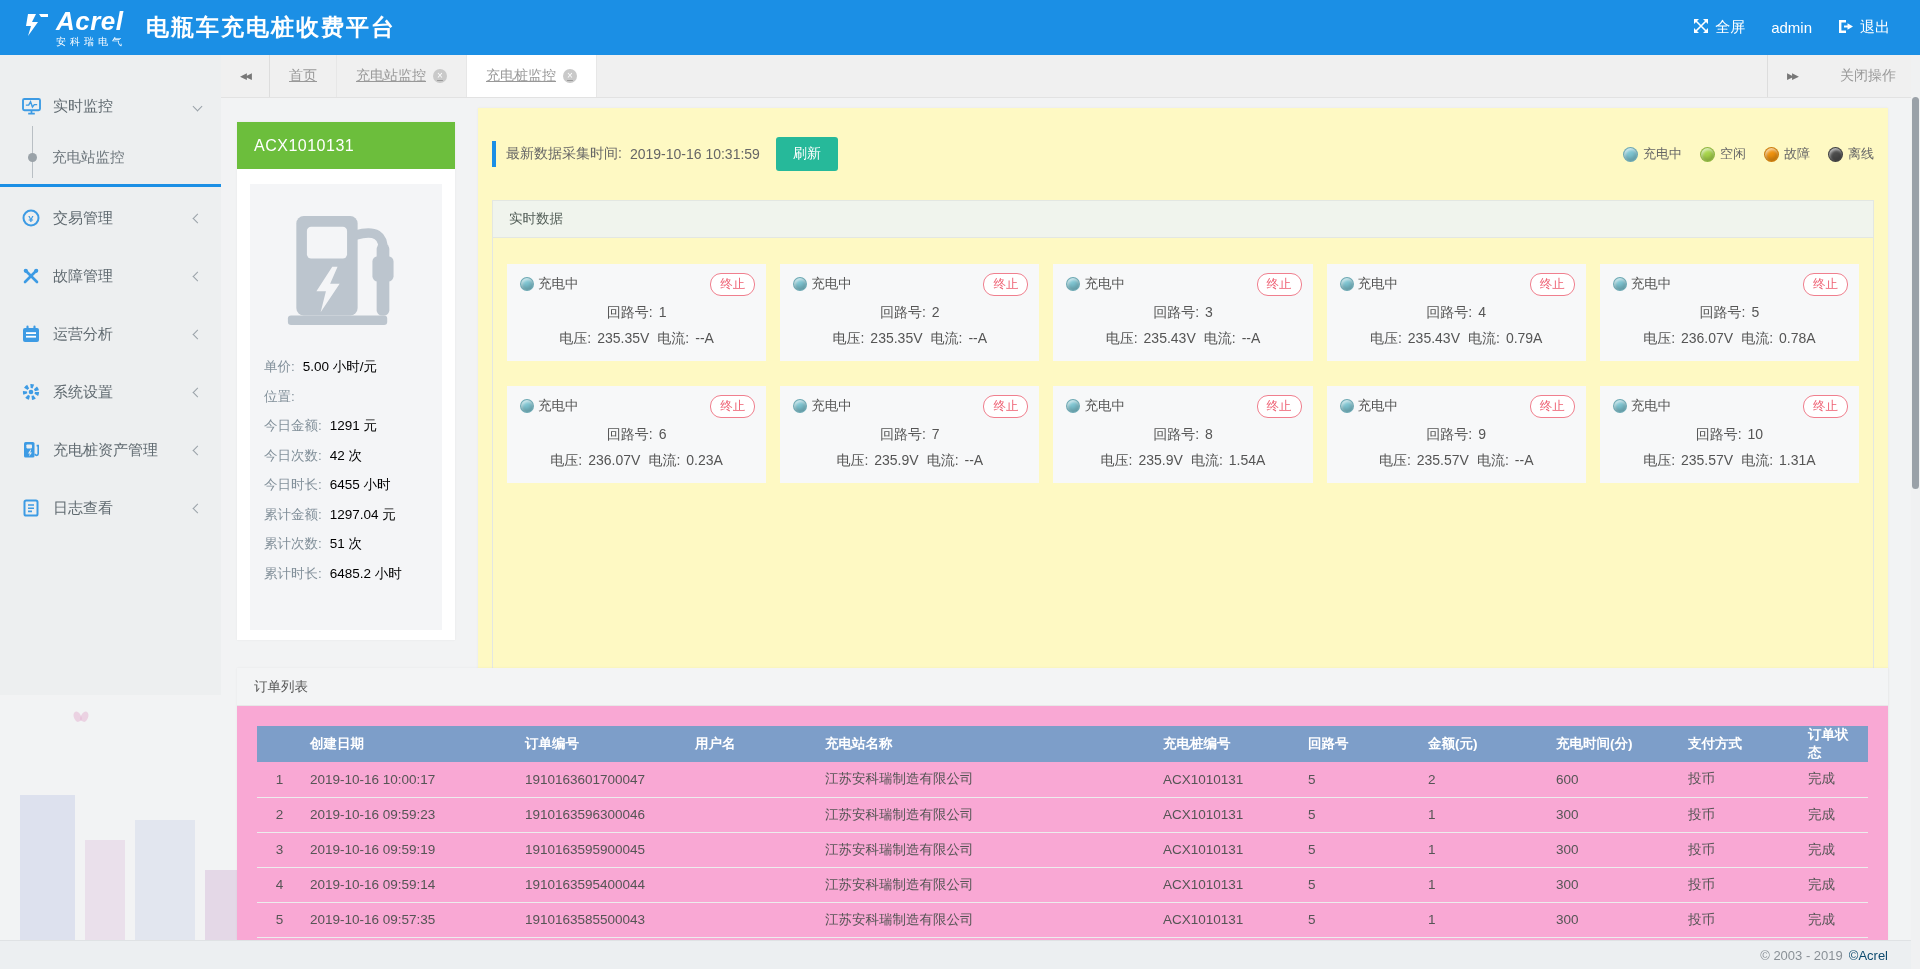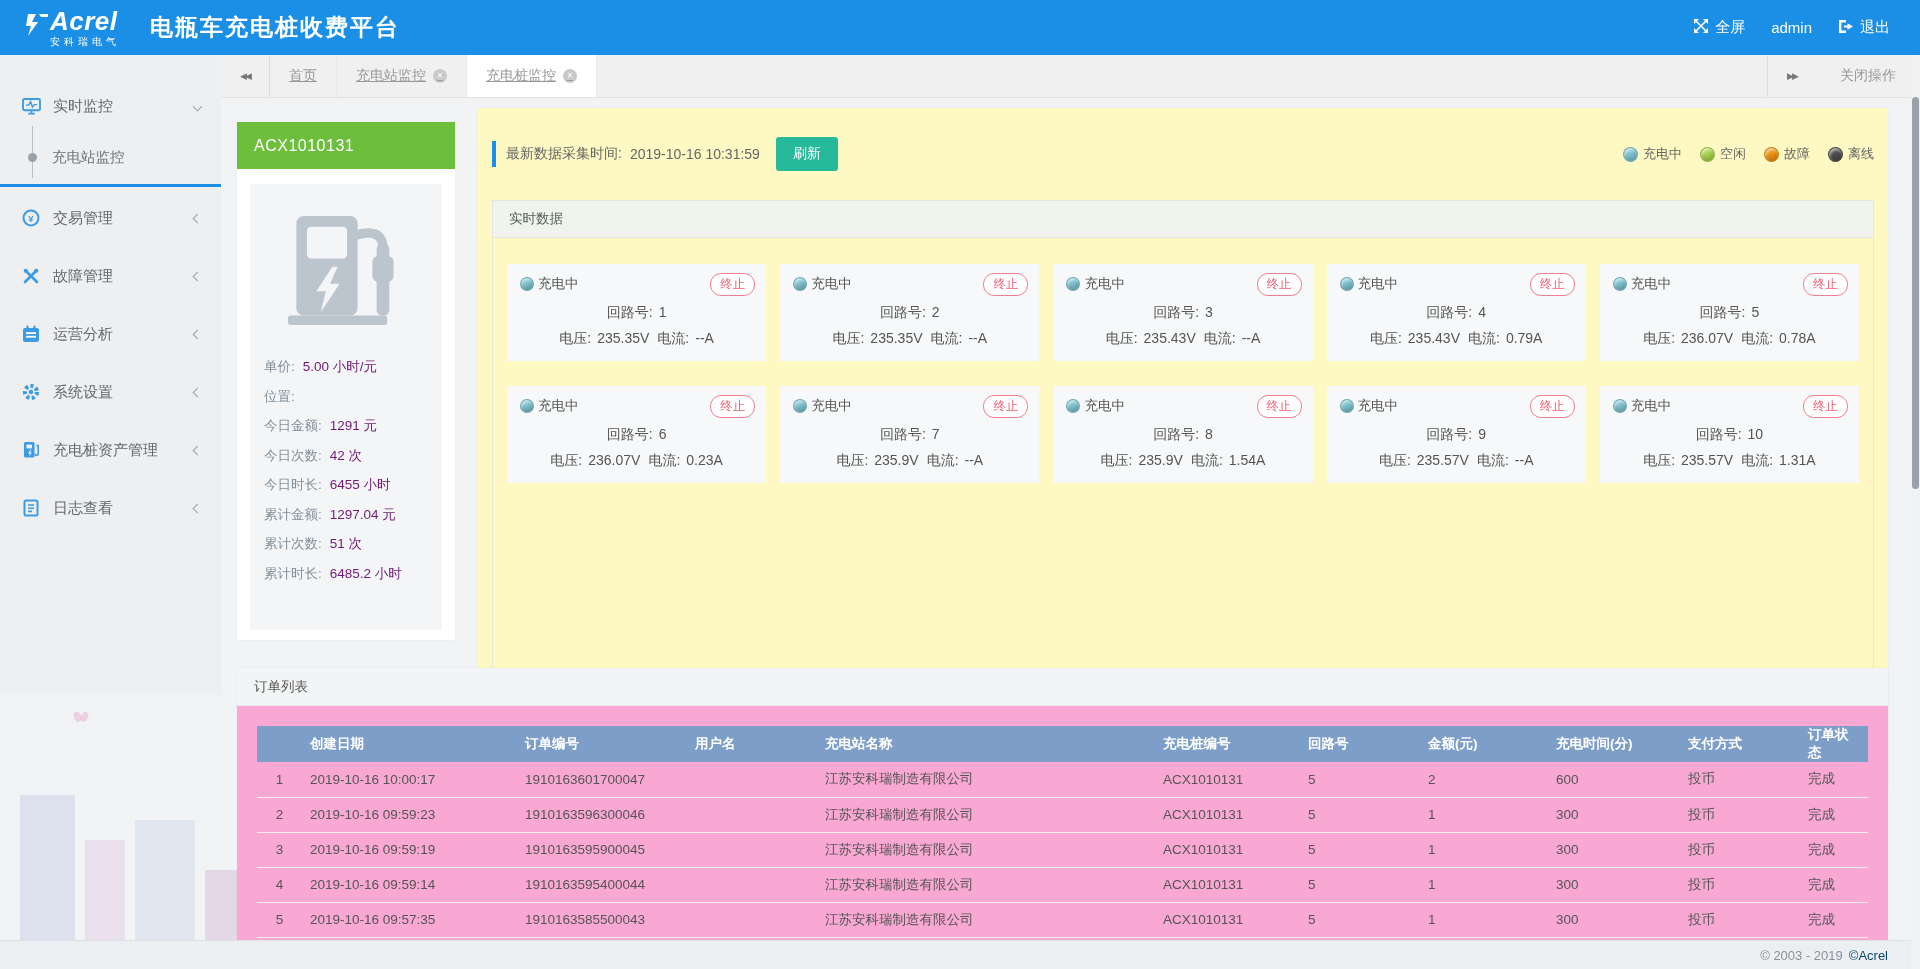--- a/index.html
+++ b/index.html
@@ -5,26 +5,26 @@
   * { margin:0; padding:0; box-sizing:border-box; }
   html,body { width:1920px; height:969px; overflow:hidden; }
   body {
     font-family:"Liberation Sans","DejaVu Sans",sans-serif;
     background:#f2f3f4; position:relative; color:#555;
   }
   .click { cursor:pointer; }
 
   
   .app-header{position:absolute;left:0;top:0;width:1920px;height:55px;background:#1b8fe5;display:flex;align-items:center;z-index:30;}
-  .logo-wrap{display:flex;align-items:flex-start;margin-left:26px;}
+  .logo-wrap{display:flex;align-items:flex-start;margin-left:26px;gap:6px;}
   .logo-mark{margin-top:4px;}
   .logo-texts{display:flex;flex-direction:column;line-height:1;}
   .logo-main{color:#fff;font-size:26px;font-weight:bold;font-style:italic;letter-spacing:0.5px;}
   .logo-sub{color:#fff;font-size:10px;letter-spacing:4px;margin-top:3px;}
-  .app-title{color:#fff;font-size:23px;font-weight:bold;margin-left:30px;letter-spacing:2px;}
+  .app-title{color:#fff;font-size:23px;font-weight:bold;margin-left:20px;letter-spacing:2px;}
   .header-right{margin-left:auto;margin-right:22px;display:flex;align-items:center;gap:10px;color:#fff;font-size:15px;}
   .header-item{display:flex;align-items:center;gap:6px;padding:0 8px;}
 
   
   .tabbar{position:absolute;left:221px;top:55px;width:1699px;height:43px;background:#f0f0f0;border-bottom:1px solid #e2e2e2;display:flex;align-items:stretch;z-index:20;}
   .tab-nav{width:49px;display:flex;align-items:center;justify-content:center;border-right:1px solid #ddd;color:#777;font-size:9px;letter-spacing:-2px;}
   .tab-nav-r{border-right:none;border-left:1px solid #ddd;}
   .tab{display:flex;align-items:center;gap:7px;padding:0 19px;font-size:14px;color:#999;border-right:1px solid #e7e7e7;text-decoration:underline;}
   .tab.active{background:#fff;}
   .tab-close{width:14px;height:14px;border-radius:50%;background:#c9c9c9;color:#fff;font-size:10px;line-height:14px;text-align:center;display:inline-block;}
@@ -52,21 +52,21 @@
   .bf i{position:absolute;width:9px;height:13px;border-radius:60% 60% 50% 50%;}
   .bf i:first-child{left:0;transform:rotate(-24deg);}
   .bf i:last-child{right:0;transform:rotate(24deg);}
 
   
   .station-panel{position:absolute;left:237px;top:122px;width:218px;height:518px;background:#fff;z-index:5;box-shadow:0 0 2px rgba(0,0,0,0.06);}
   .station-header{height:47px;background:#6cbe3c;color:#fff;font-size:16px;display:flex;align-items:center;padding:0 17px;letter-spacing:0.5px;}
   .station-body{position:absolute;left:13px;right:13px;top:62px;bottom:10px;background:#f4f5f7;padding:18px 14px 0 14px;}
   .pile-icon-wrap{display:flex;justify-content:center;padding:12px 0 26px 0;}
   .stat-line{display:flex;font-size:13.5px;line-height:29.5px;color:#82909a;}
-  .stat-line .sv{margin-left:8px;color:#701a75;}
+  .stat-line .sv{margin-left:8px;color:#000000;}
 
   
   .rt-panel{position:absolute;left:478px;top:108px;width:1410px;height:682px;background:#fef9c3;z-index:5;box-shadow:0 0 2px rgba(0,0,0,0.06);}
   .rt-toprow{height:92px;display:flex;align-items:center;padding:0 14px;position:relative;}
   .accent-bar{width:4px;height:26px;background:#1b8fe5;margin-right:10px;}
   .collect-label,.collect-time{font-size:14px;color:#666;}
   .collect-time{margin-left:8px;}
   .refresh-btn{margin-left:16px;background:#26b99a;color:#fff;border:none;border-radius:3px;font-size:14px;padding:8px 17px;font-family:inherit;}
   .legend{margin-left:auto;display:flex;align-items:center;gap:18px;font-size:13px;color:#666;}
   .legend-item{display:flex;align-items:center;gap:5px;}

